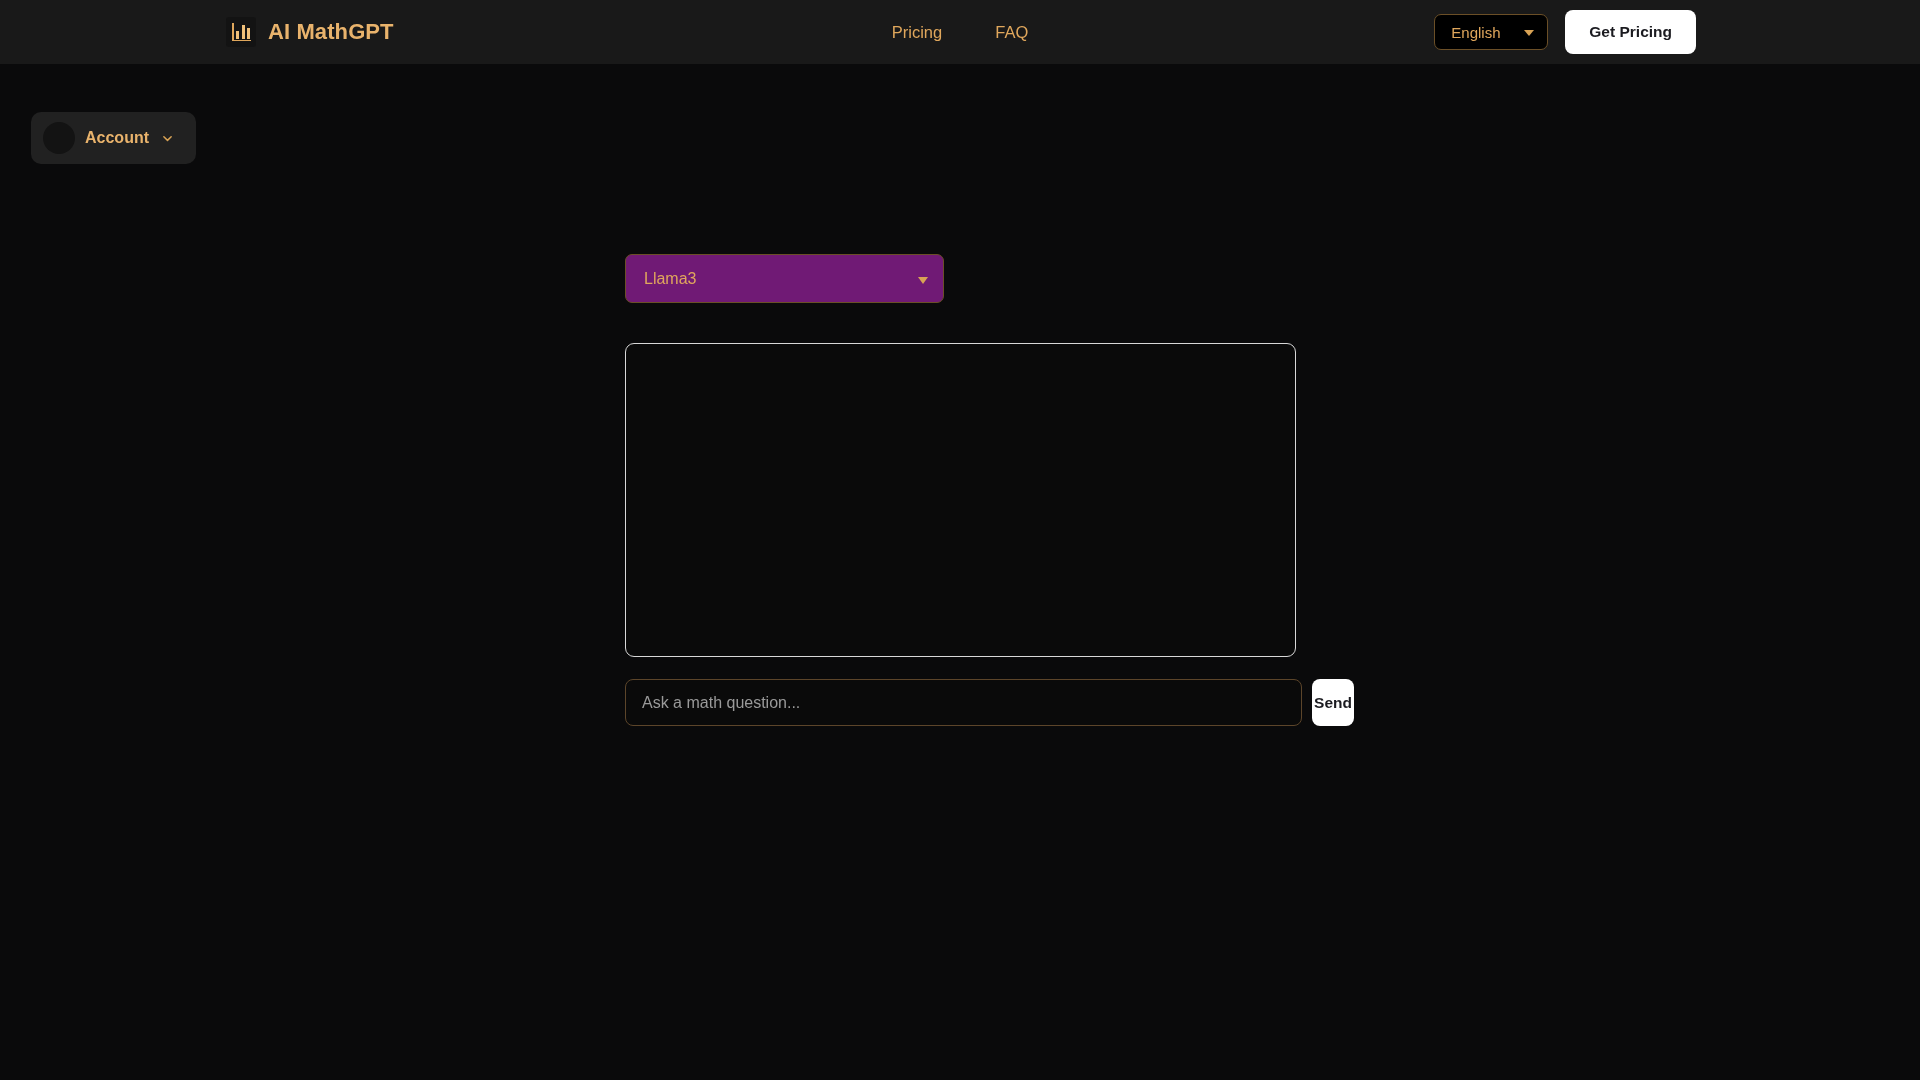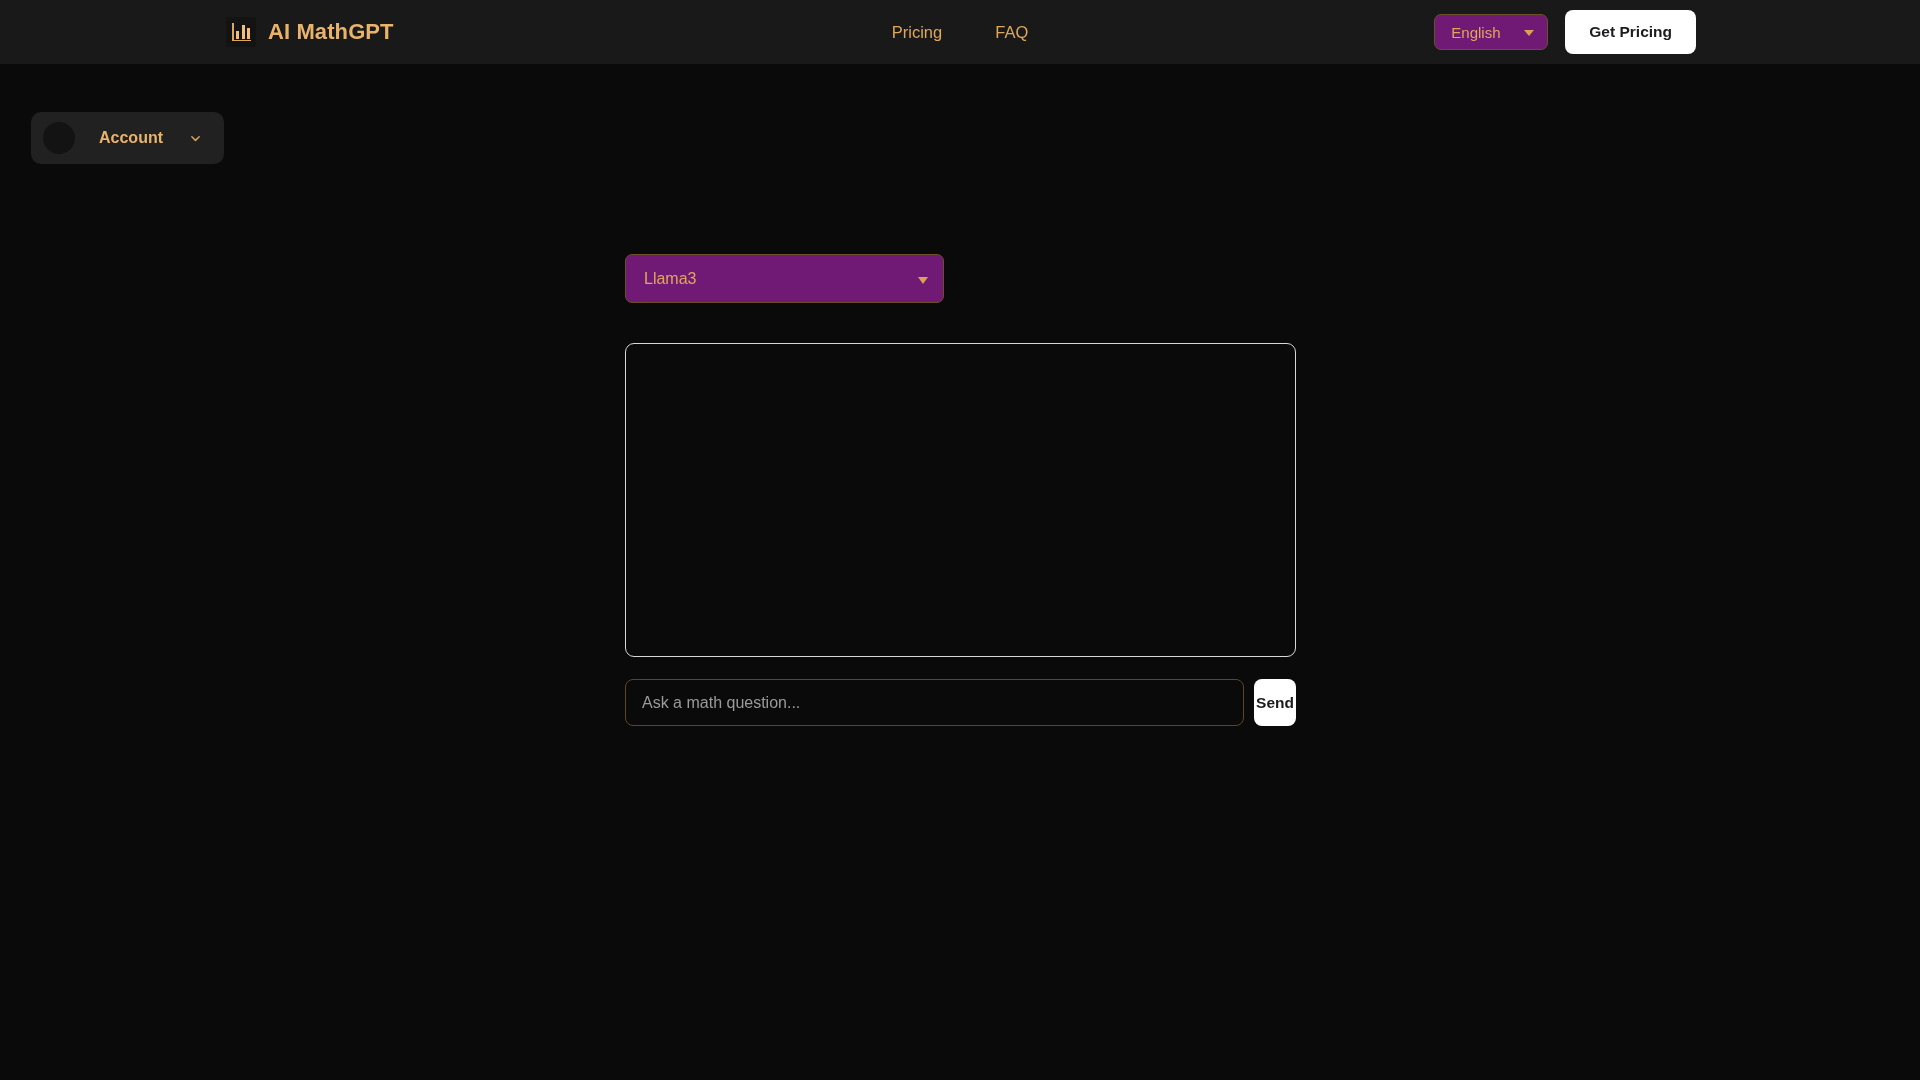--- a/index.html
+++ b/index.html
@@ -105,21 +105,21 @@
     top: 50%;
     transform: translateY(-50%);
     display: flex;
     align-items: center;
     gap: 17px;
   }
 
   .lang-select {
     appearance: none;
     -webkit-appearance: none;
-    background: #701a75;
+    background: #000000;
     border: 1px solid #6b4f27;
     border-radius: 7px;
     color: #e0a75c;
     font-family: "Liberation Sans", sans-serif;
     font-size: 15px;
     padding: 8px 34px 8px 16px;
     height: 36px;
     width: 114px;
     cursor: pointer;
     outline: none;
@@ -152,21 +152,21 @@
   }
 
   
   .account-pill {
     position: absolute;
     left: 31px;
     top: 112px;
     height: 52px;
     display: flex;
     align-items: center;
-    gap: 24px;
+    gap: 10px;
     background: #212121;
     border-radius: 10px;
     padding: 0 22px 0 12px;
     cursor: pointer;
   }
   .avatar {
     width: 32px;
     height: 32px;
     border-radius: 50%;
     background: #131313;
@@ -237,21 +237,21 @@
     padding: 14px 16px;
     color: #ddd;
     font-size: 15px;
     line-height: 1.5;
   }
 
   .composer {
     position: absolute;
     left: 625px;
     top: 615px;
-    width: 671px;
+    width: 729px;
     display: flex;
     align-items: stretch;
     gap: 10px;
   }
   .q-input {
     flex: 1;
     height: 47px;
     background: #0a0a0a;
     border: 1px solid #5c452a;
     border-radius: 8px;

